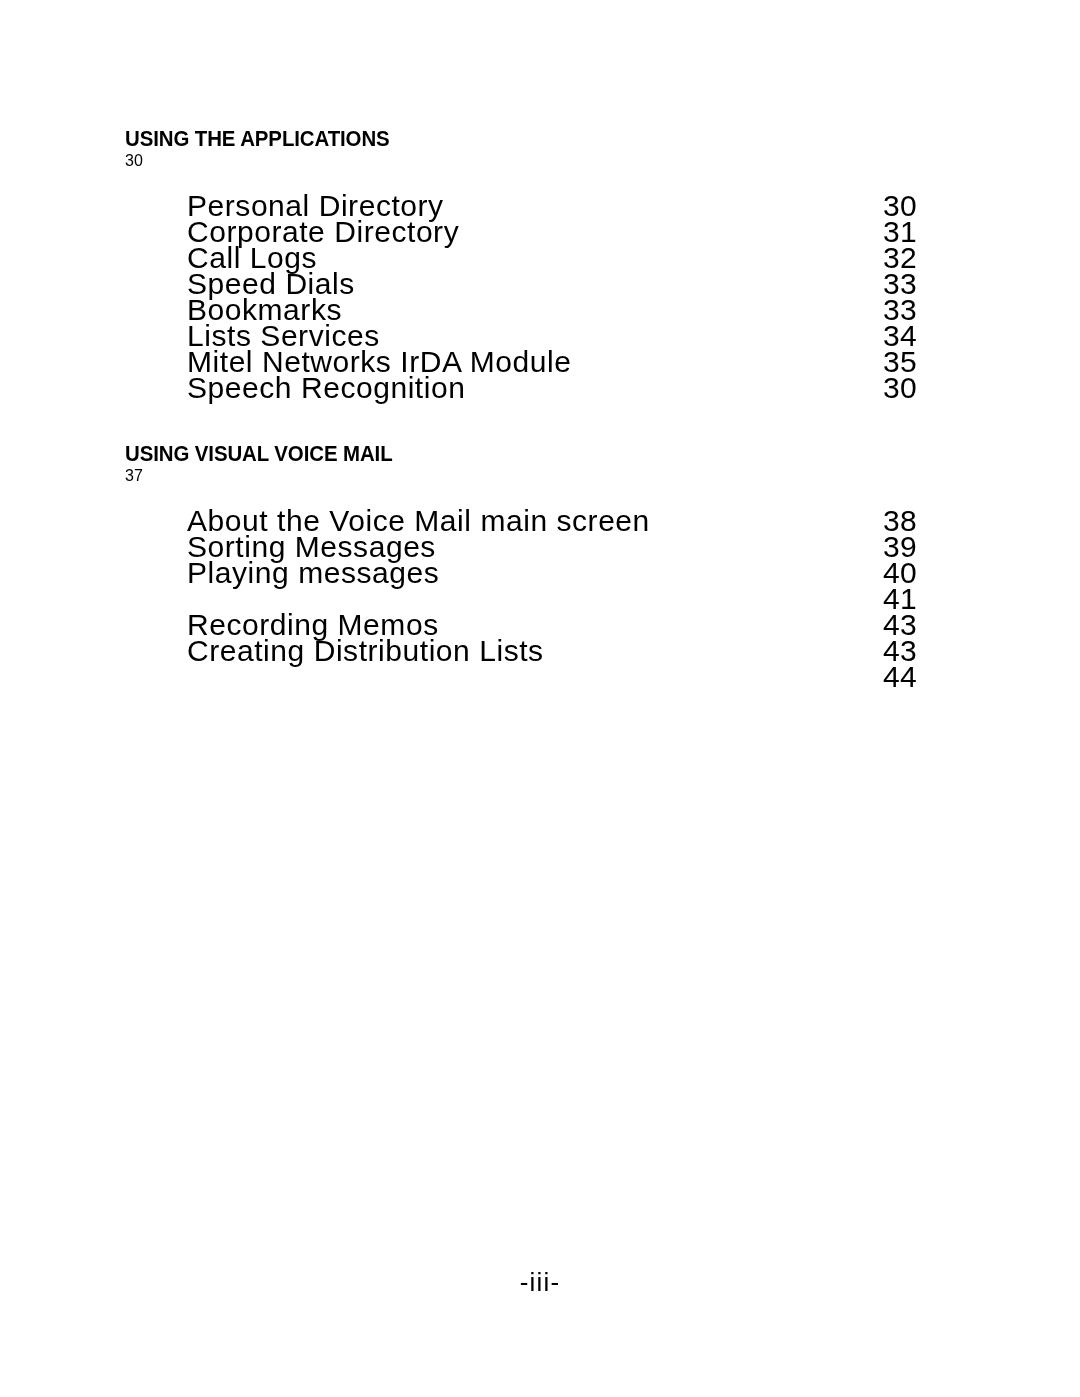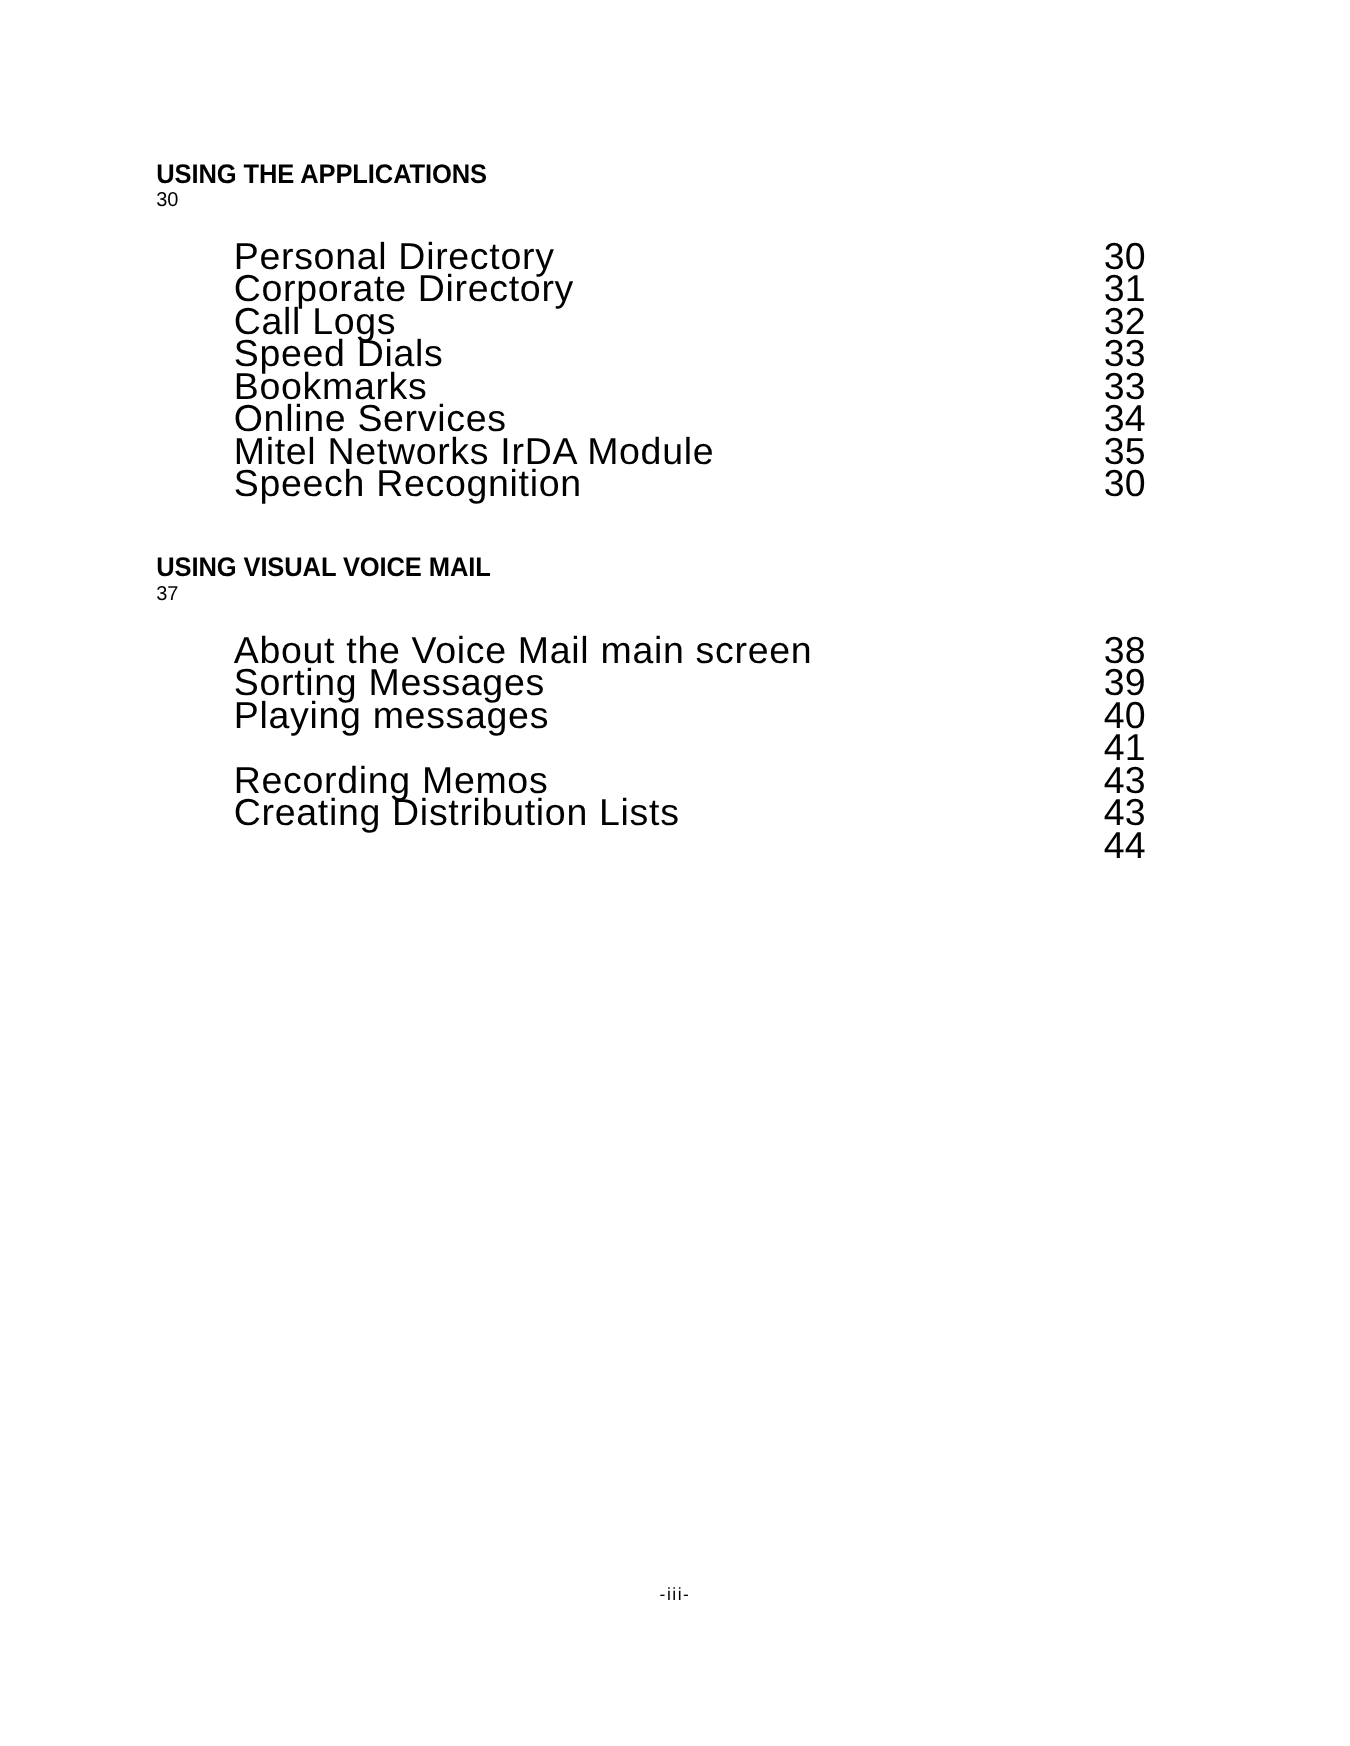--- a/index.html
+++ b/index.html
@@ -72,21 +72,21 @@
     top: 0;
     letter-spacing: 0.2px;
   }
   
   .folio {
     position: absolute;
     left: 0;
     top: 1267px;
     width: 1080px;
     text-align: center;
-    font-size: 14px;
+    font-size: 26px;
     letter-spacing: 1.2px;
     font-weight: normal;
   }
 </style>
 </head>
 <body>
 
 <div class="page">
 
   <div class="toc">
@@ -113,21 +113,21 @@
         </div>
         <div class="entry">
           <span class="entry-title">Speed Dials</span>
           <span class="entry-page">33</span>
         </div>
         <div class="entry">
           <span class="entry-title">Bookmarks</span>
           <span class="entry-page">33</span>
         </div>
         <div class="entry">
-          <span class="entry-title">Online Services</span>
+          <span class="entry-title">Lists Services</span>
           <span class="entry-page">34</span>
         </div>
         <div class="entry">
           <span class="entry-title">Mitel Networks IrDA Module</span>
           <span class="entry-page">35</span>
         </div>
         <div class="entry">
           <span class="entry-title">Speech Recognition</span>
           <span class="entry-page">30</span>
         </div>

